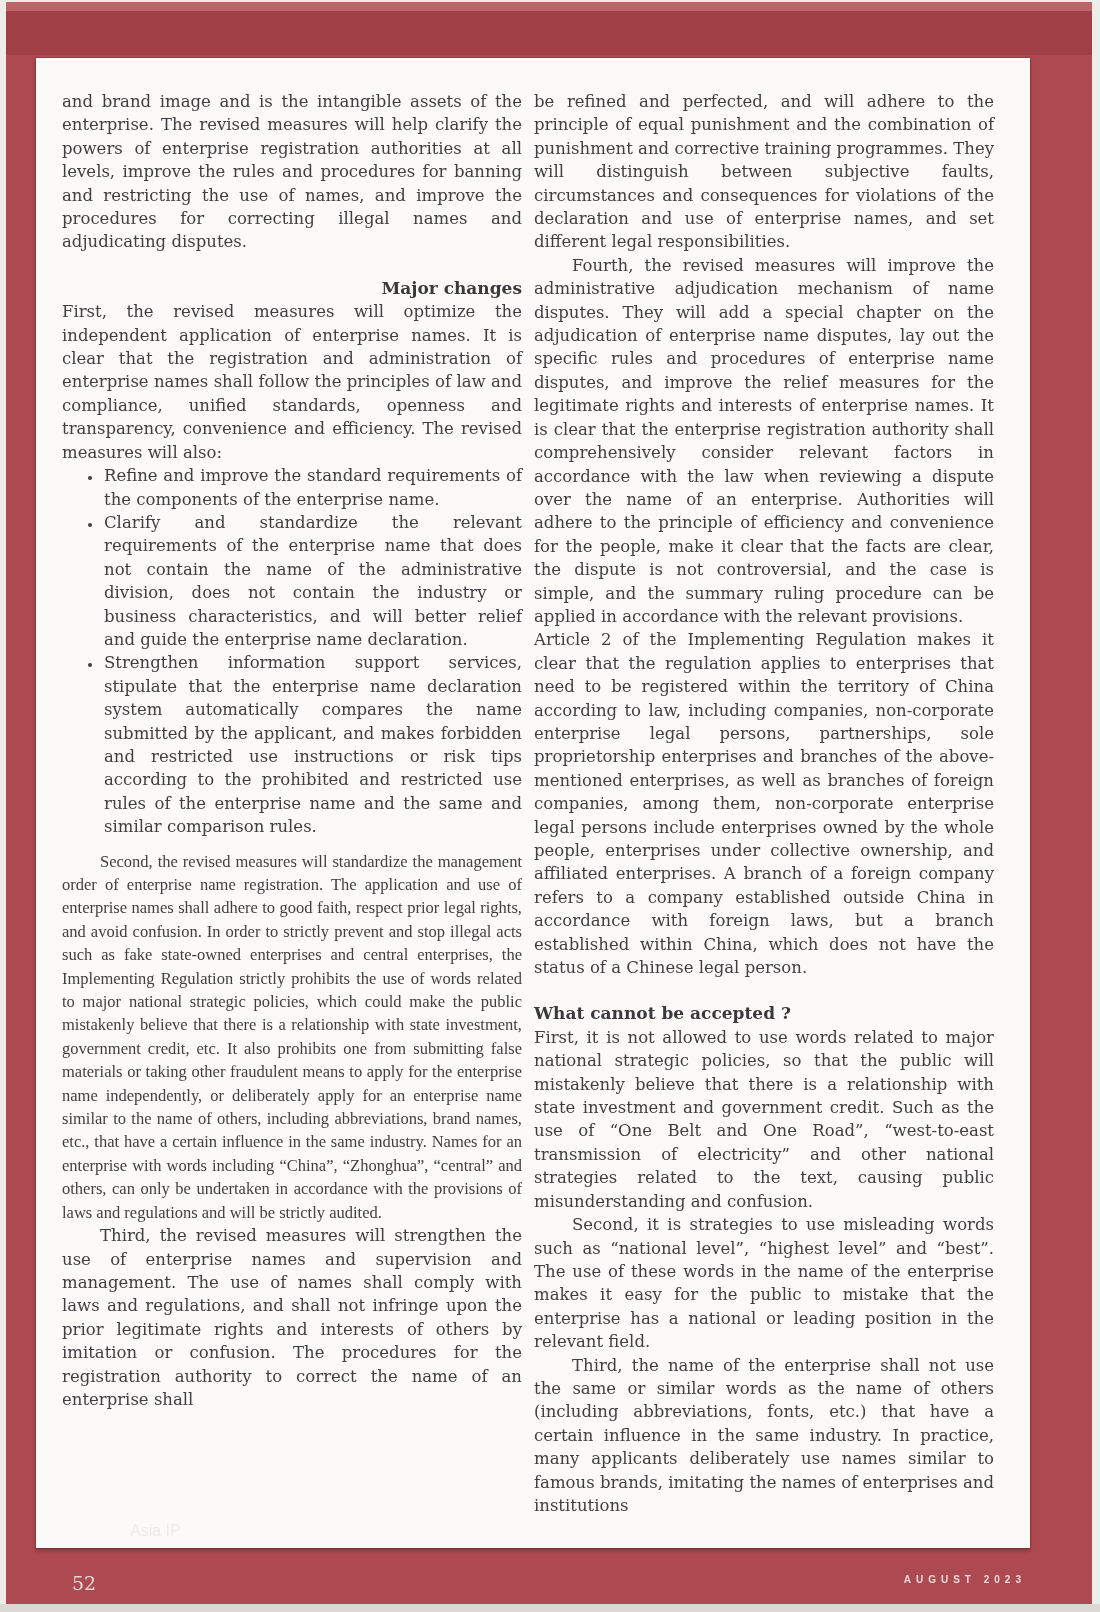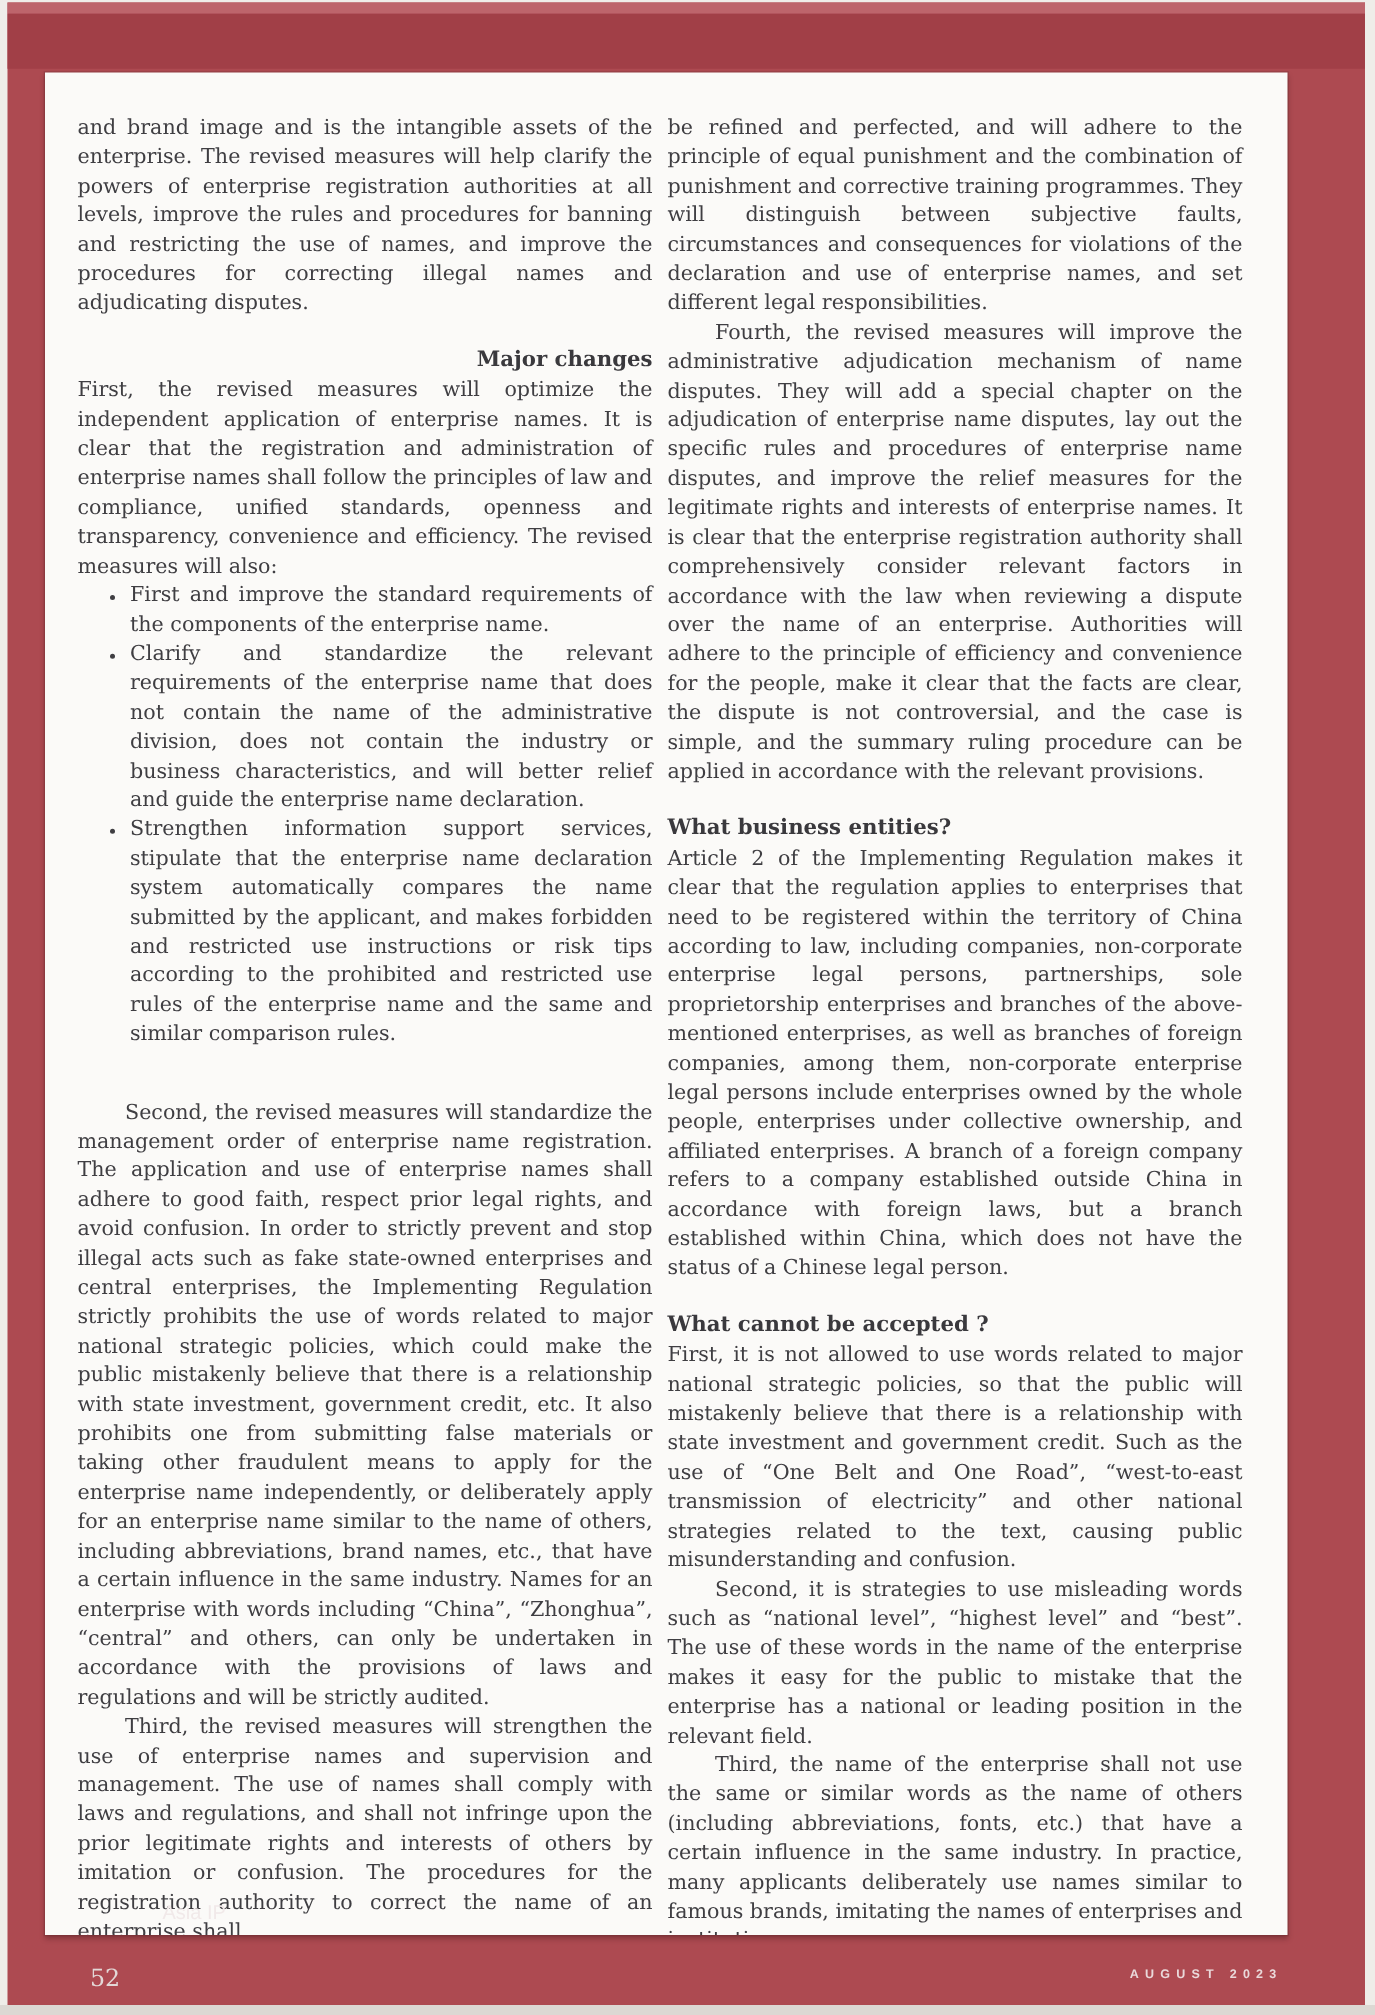--- a/index.html
+++ b/index.html
@@ -42,21 +42,21 @@
     overflow:hidden;
   }
   .columns { display:flex; gap:12px; }
   .col { width:460px; color:#3f3e42; }
 
   .col p {
     margin:0; font-size:16.5px; line-height:23.4px;
     text-align:justify;
   }
   .col p.indent { text-indent:38px; }
-  .col p.space-before { margin-top:39px; }
+  .col p.space-before { margin-top:11px;font-family:Liberation Serif, serif; }
   .subhead {
     margin:23px 0 0 0; font-size:17px; line-height:23.4px;
     font-weight:bold; color:#3a393d;
   }
   .subhead.first { margin-top:23px;text-align:right; }
   ul.bullets {
     margin:0; padding:0 0 0 40px;
     list-style:disc outside;
   }
   ul.bullets li {
@@ -94,32 +94,31 @@
   <div class="header-band"></div>
 
   <div class="page">
     <div class="columns">
 
       <div class="col">
         <p>and brand image and is the intangible assets of the enterprise. The revised measures will help clarify the powers of enterprise registration authorities at all levels, improve the rules and procedures for banning and restricting the use of names, and improve the procedures for correcting illegal names and adjudicating disputes.</p>
         <h3 class="subhead first">Major changes</h3>
         <p>First, the revised measures will optimize the independent application of enterprise names. It is clear that the registration and administration of enterprise names shall follow the principles of law and compliance, unified standards, openness and transparency, convenience and efficiency. The revised measures will also:</p>
         <ul class="bullets">
-          <li>First and improve the standard requirements of the components of the enterprise name.</li>
+          <li>Refine and improve the standard requirements of the components of the enterprise name.</li>
           <li>Clarify and standardize the relevant requirements of the enterprise name that does not contain the name of the administrative division, does not contain the industry or business characteristics, and will better relief and guide the enterprise name declaration.</li>
           <li>Strengthen information support services, stipulate that the enterprise name declaration system automatically compares the name submitted by the applicant, and makes forbidden and restricted use instructions or risk tips according to the prohibited and restricted use rules of the enterprise name and the same and similar comparison rules.</li>
         </ul>
         <p class="indent space-before">Second, the revised measures will standardize the management order of enterprise name registration. The application and use of enterprise names shall adhere to good faith, respect prior legal rights, and avoid confusion. In order to strictly prevent and stop illegal acts such as fake state-owned enterprises and central enterprises, the Implementing Regulation strictly prohibits the use of words related to major national strategic policies, which could make the public mistakenly believe that there is a relationship with state investment, government credit, etc. It also prohibits one from submitting false materials or taking other fraudulent means to apply for the enterprise name independently, or deliberately apply for an enterprise name similar to the name of others, including abbreviations, brand names, etc., that have a certain influence in the same industry. Names for an enterprise with words including “China”, “Zhonghua”, “central” and others, can only be undertaken in accordance with the provisions of laws and regulations and will be strictly audited.</p>
         <p class="indent">Third, the revised measures will strengthen the use of enterprise names and supervision and management. The use of names shall comply with laws and regulations, and shall not infringe upon the prior legitimate rights and interests of others by imitation or confusion. The procedures for the registration authority to correct the name of an enterprise shall</p>
       </div>
 
       <div class="col">
         <p>be refined and perfected, and will adhere to the principle of equal punishment and the combination of punishment and corrective training programmes. They will distinguish between subjective faults, circumstances and consequences for violations of the declaration and use of enterprise names, and set different legal responsibilities.</p>
         <p class="indent">Fourth, the revised measures will improve the administrative adjudication mechanism of name disputes. They will add a special chapter on the adjudication of enterprise name disputes, lay out the specific rules and procedures of enterprise name disputes, and improve the relief measures for the legitimate rights and interests of enterprise names. It is clear that the enterprise registration authority shall comprehensively consider relevant factors in accordance with the law when reviewing a dispute over the name of an enterprise. Authorities will adhere to the principle of efficiency and convenience for the people, make it clear that the facts are clear, the dispute is not controversial, and the case is simple, and the summary ruling procedure can be applied in accordance with the relevant provisions.</p>
-        <h3 class="subhead">What business entities?</h3>
         <p>Article 2 of the Implementing Regulation makes it clear that the regulation applies to enterprises that need to be registered within the territory of China according to law, including companies, non-corporate enterprise legal persons, partnerships, sole proprietorship enterprises and branches of the above-mentioned enterprises, as well as branches of foreign companies, among them, non-corporate enterprise legal persons include enterprises owned by the whole people, enterprises under collective ownership, and affiliated enterprises. A branch of a foreign company refers to a company established outside China in accordance with foreign laws, but a branch established within China, which does not have the status of a Chinese legal person.</p>
         <h3 class="subhead">What cannot be accepted ?</h3>
         <p>First, it is not allowed to use words related to major national strategic policies, so that the public will mistakenly believe that there is a relationship with state investment and government credit. Such as the use of “One Belt and One Road”, “west-to-east transmission of electricity” and other national strategies related to the text, causing public misunderstanding and confusion.</p>
         <p class="indent">Second, it is strategies to use misleading words such as “national level”, “highest level” and “best”. The use of these words in the name of the enterprise makes it easy for the public to mistake that the enterprise has a national or leading position in the relevant field.</p>
         <p class="indent">Third, the name of the enterprise shall not use the same or similar words as the name of others (including abbreviations, fonts, etc.) that have a certain influence in the same industry. In practice, many applicants deliberately use names similar to famous brands, imitating the names of enterprises and institutions</p>
       </div>
 
     </div>
   </div>
 

